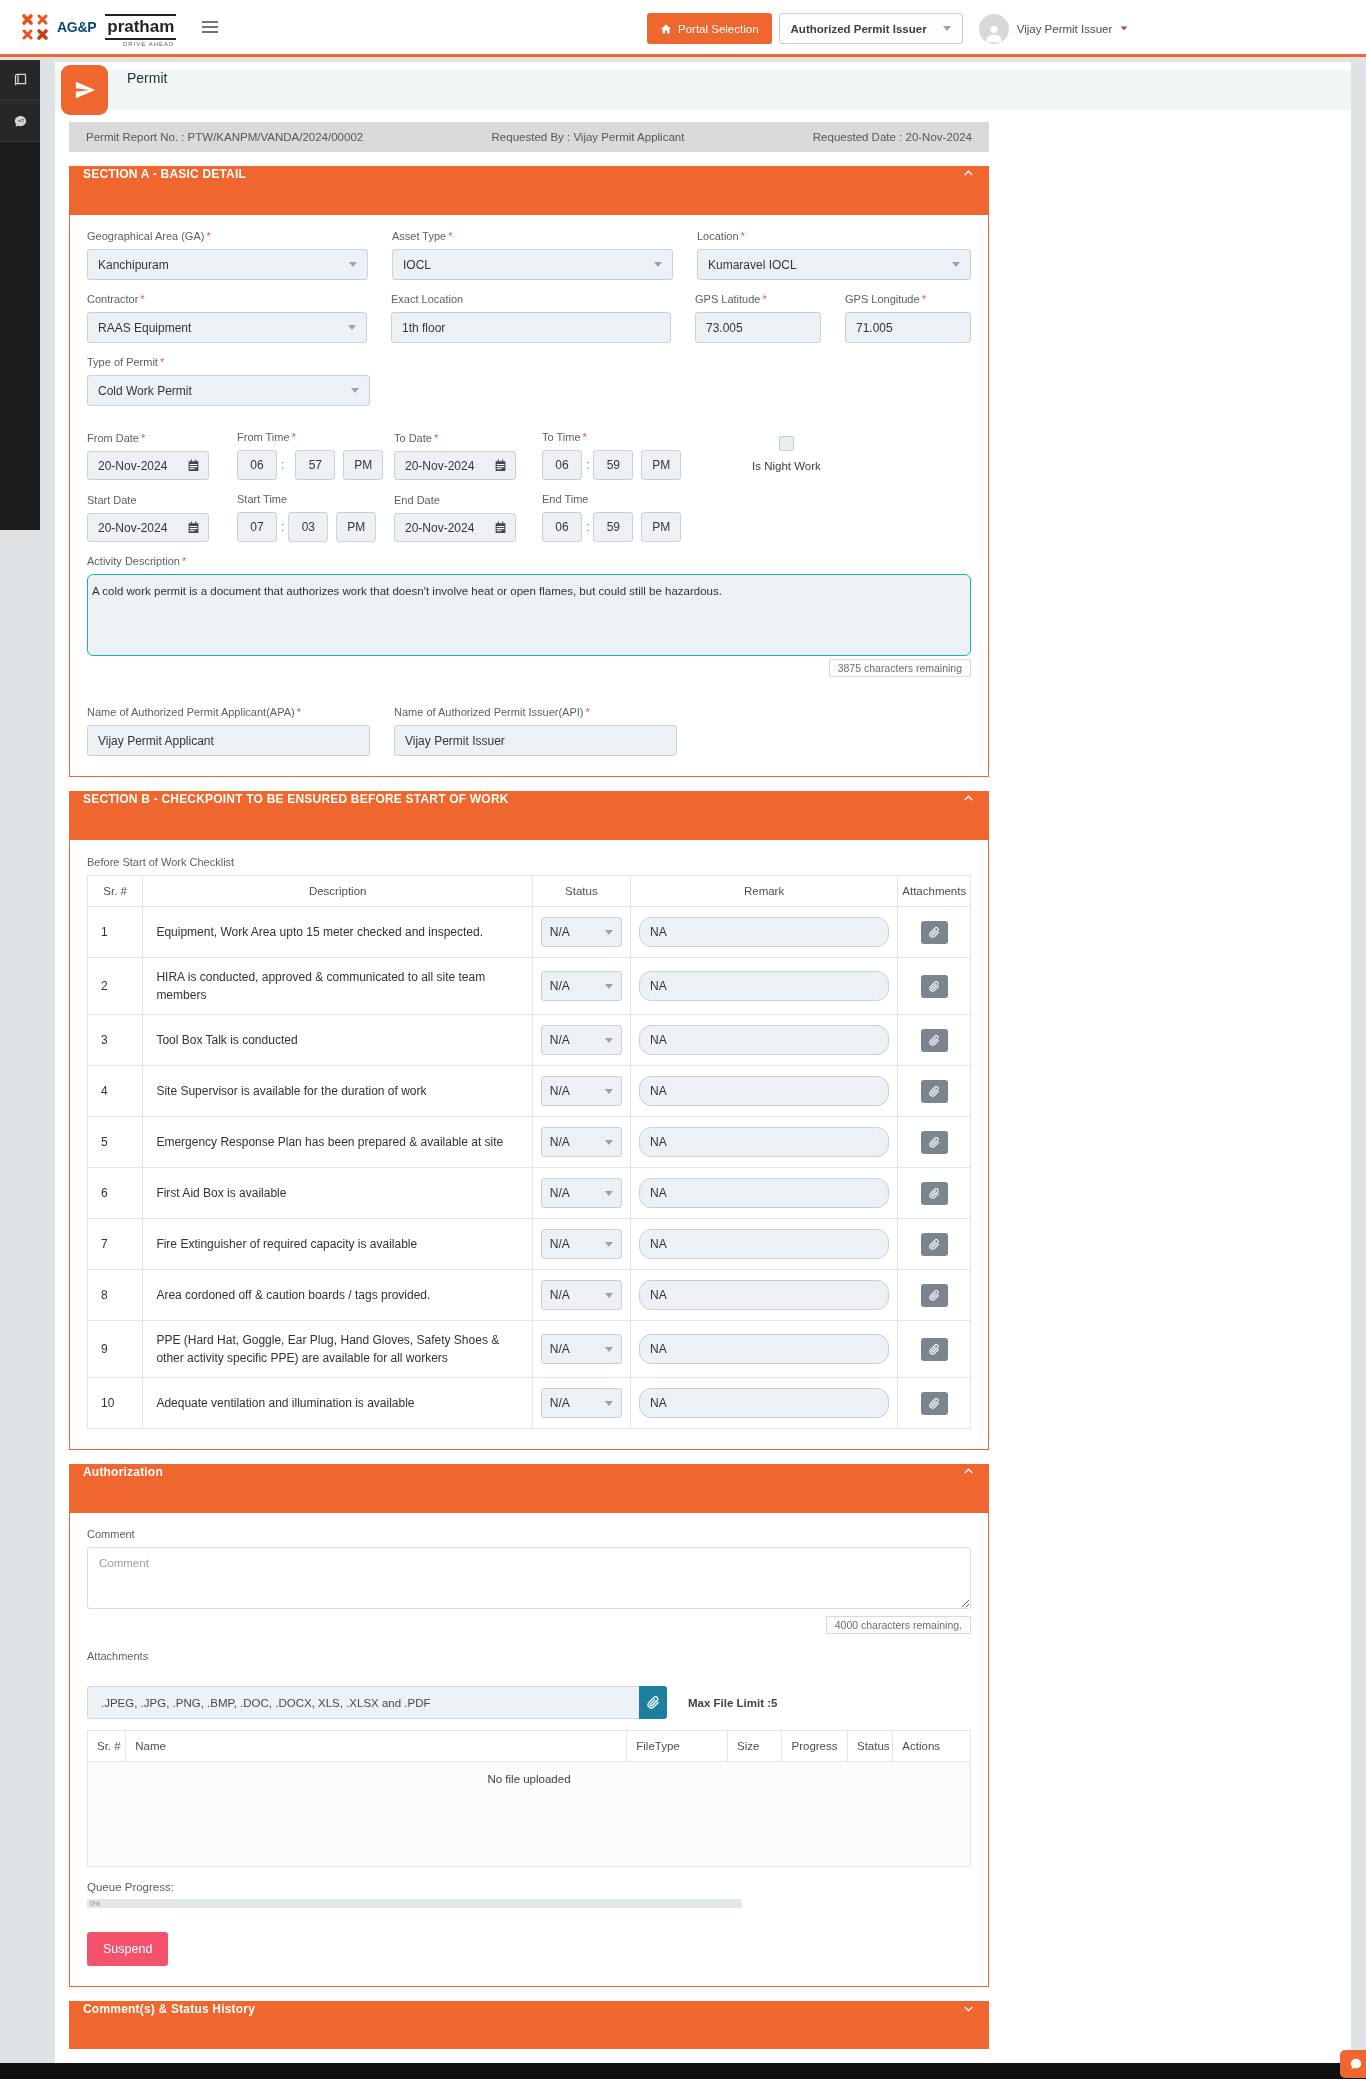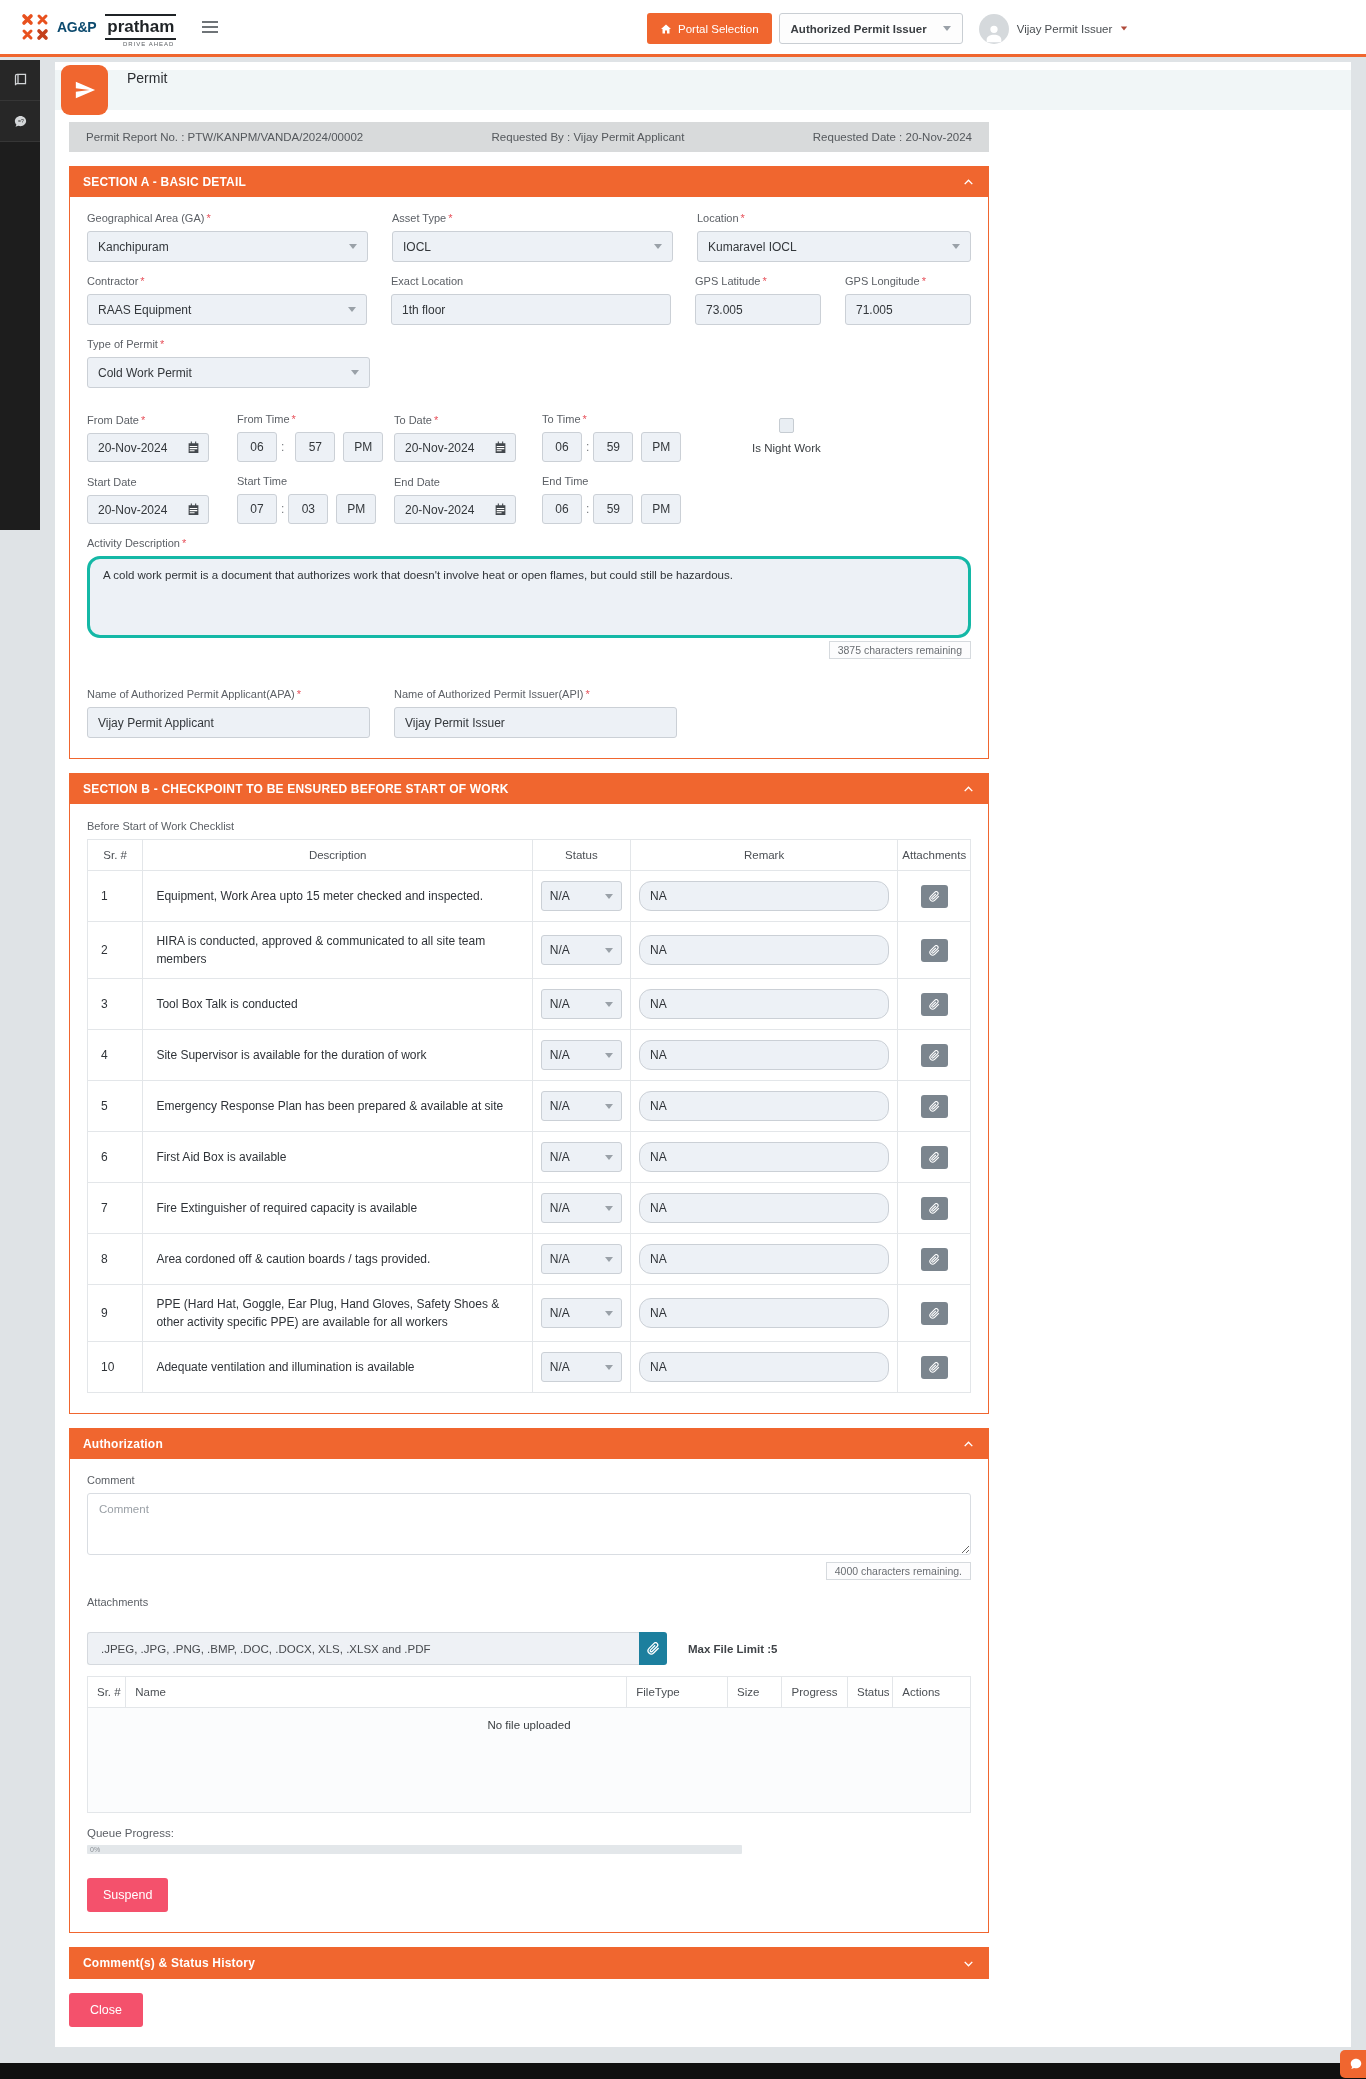--- a/index.html
+++ b/index.html
@@ -44,22 +44,22 @@
   .panel { position:absolute; left:55px; top:62px; width:1296px; min-height:1956px; background:#fff; padding-bottom:20px; }
   .title-row { margin-top:8px; height:40px; background:#f1f6f7; position:relative; display:flex; align-items:flex-start; }
   .permit-tab { position:absolute; left:6px; top:-5px; width:47px; height:50px; background:#F0662F;
                 border-radius:9px; display:flex; align-items:center; justify-content:center; }
   .title-text { margin-left:72px; font-size:14px; color:#2c2f33; }
   .content { width:920px; margin-left:14px; }
   .report-bar { margin-top:12px; height:30px; background:#d8dadb; display:flex; align-items:center;
                 justify-content:space-between; font-size:11.5px; color:#54585c; padding:0 17px; }
   
   .card { border:1px solid #F0662F; margin-top:14px; background:#fff; }
-  .card-head { height:30px; background:#F0662F; display:flex; align-items:center; justify-content:space-between;
-               padding:15px 13px; color:#fff; font-size:12px; font-weight:700; letter-spacing:.2px; }
+  .card-head { height:48px; background:#F0662F; display:flex; align-items:flex-start; justify-content:space-between;
+               padding:0 13px; color:#fff; font-size:12px; font-weight:700; letter-spacing:.2px; }
   .chev { cursor:pointer; display:flex; align-items:center; }
   .card-body { padding:2px 17px 20px; }
   .lbl { font-size:11px; color:#5c6066; margin:13px 0 7px; }
   .req { color:#e7505a; margin-left:2px; }
   .frow { display:flex; }
   .w1 { width:283px; } .w2 { width:283px; margin-left:24px; } .w3 { width:276px; margin-left:24px; }
   .half { width:126px; } .half + .half { margin-left:24px; }
   .sel, .inp { height:31px; background:#edf1f6; border:1px solid #cbd0d6; border-radius:3px;
                display:flex; align-items:center; padding:0 10px; font-size:12px; color:#33373b; }
   .sel { justify-content:space-between; cursor:pointer; }
@@ -68,22 +68,22 @@
              font-size:12px; cursor:pointer; }
   .timegrp { display:flex; align-items:center; }
   .tbox { width:40px; height:30px; background:#edf1f6; border:1px solid #cbd0d6; border-radius:3px;
           display:flex; align-items:center; justify-content:center; font-size:12px; cursor:pointer; }
   .tsep { margin:0 4px; color:#777b7f; font-size:12px; }
   .tbox + .tbox { margin-left:8px; }
   .dcol1 { width:150px; } .dcol2 { width:157px; } .dcol3 { width:148px; } .dcol4 { width:168px; }
   .nightwork { display:flex; align-items:center; gap:9px; margin-left:42px;flex-direction:column; }
   .checkbox { width:15px; height:15px; background:#e9eef3; border:1px solid #c6ccd2; border-radius:2px; cursor:pointer; }
   .nw-label { font-size:11.5px; color:#3c4044; }
-  .ta { width:100%; height:82px; background:#edf1f6; border:3px solid #14b8a6; border-radius:13px;
-        padding:9px 13px; font-size:11.5px; color:#2f3337; line-height:1.35; }
+  .ta { width:100%; height:82px; background:#edf1f6; border:1px solid #14b8a6; border-radius:6px;
+        padding:9px 4px; font-size:11.5px; color:#2f3337; line-height:1.35; }
   .chars-badge { float:right; border:1px solid #d6dade; background:#fcfcfd; color:#6a6e73;
                  font-size:10.5px; padding:2px 8px; margin-top:3px; }
   
   .chk-label { font-size:11px; color:#5c6066; margin:14px 0 7px; }
   table { border-collapse:collapse; width:100%; }
   .chk-table th, .chk-table td { border:1px solid #e3e6e9; }
   .chk-table th { height:31px; font-size:11.5px; font-weight:400; color:#4b4f54; text-align:center; }
   .chk-table td { padding:10px 0; font-size:12px; color:#2f3338; vertical-align:middle; }
   .td-sr { padding-left:13px !important; width:55px; }
   .td-desc { padding-left:13px !important; padding-right:10px !important; width:387px; line-height:1.5; }

